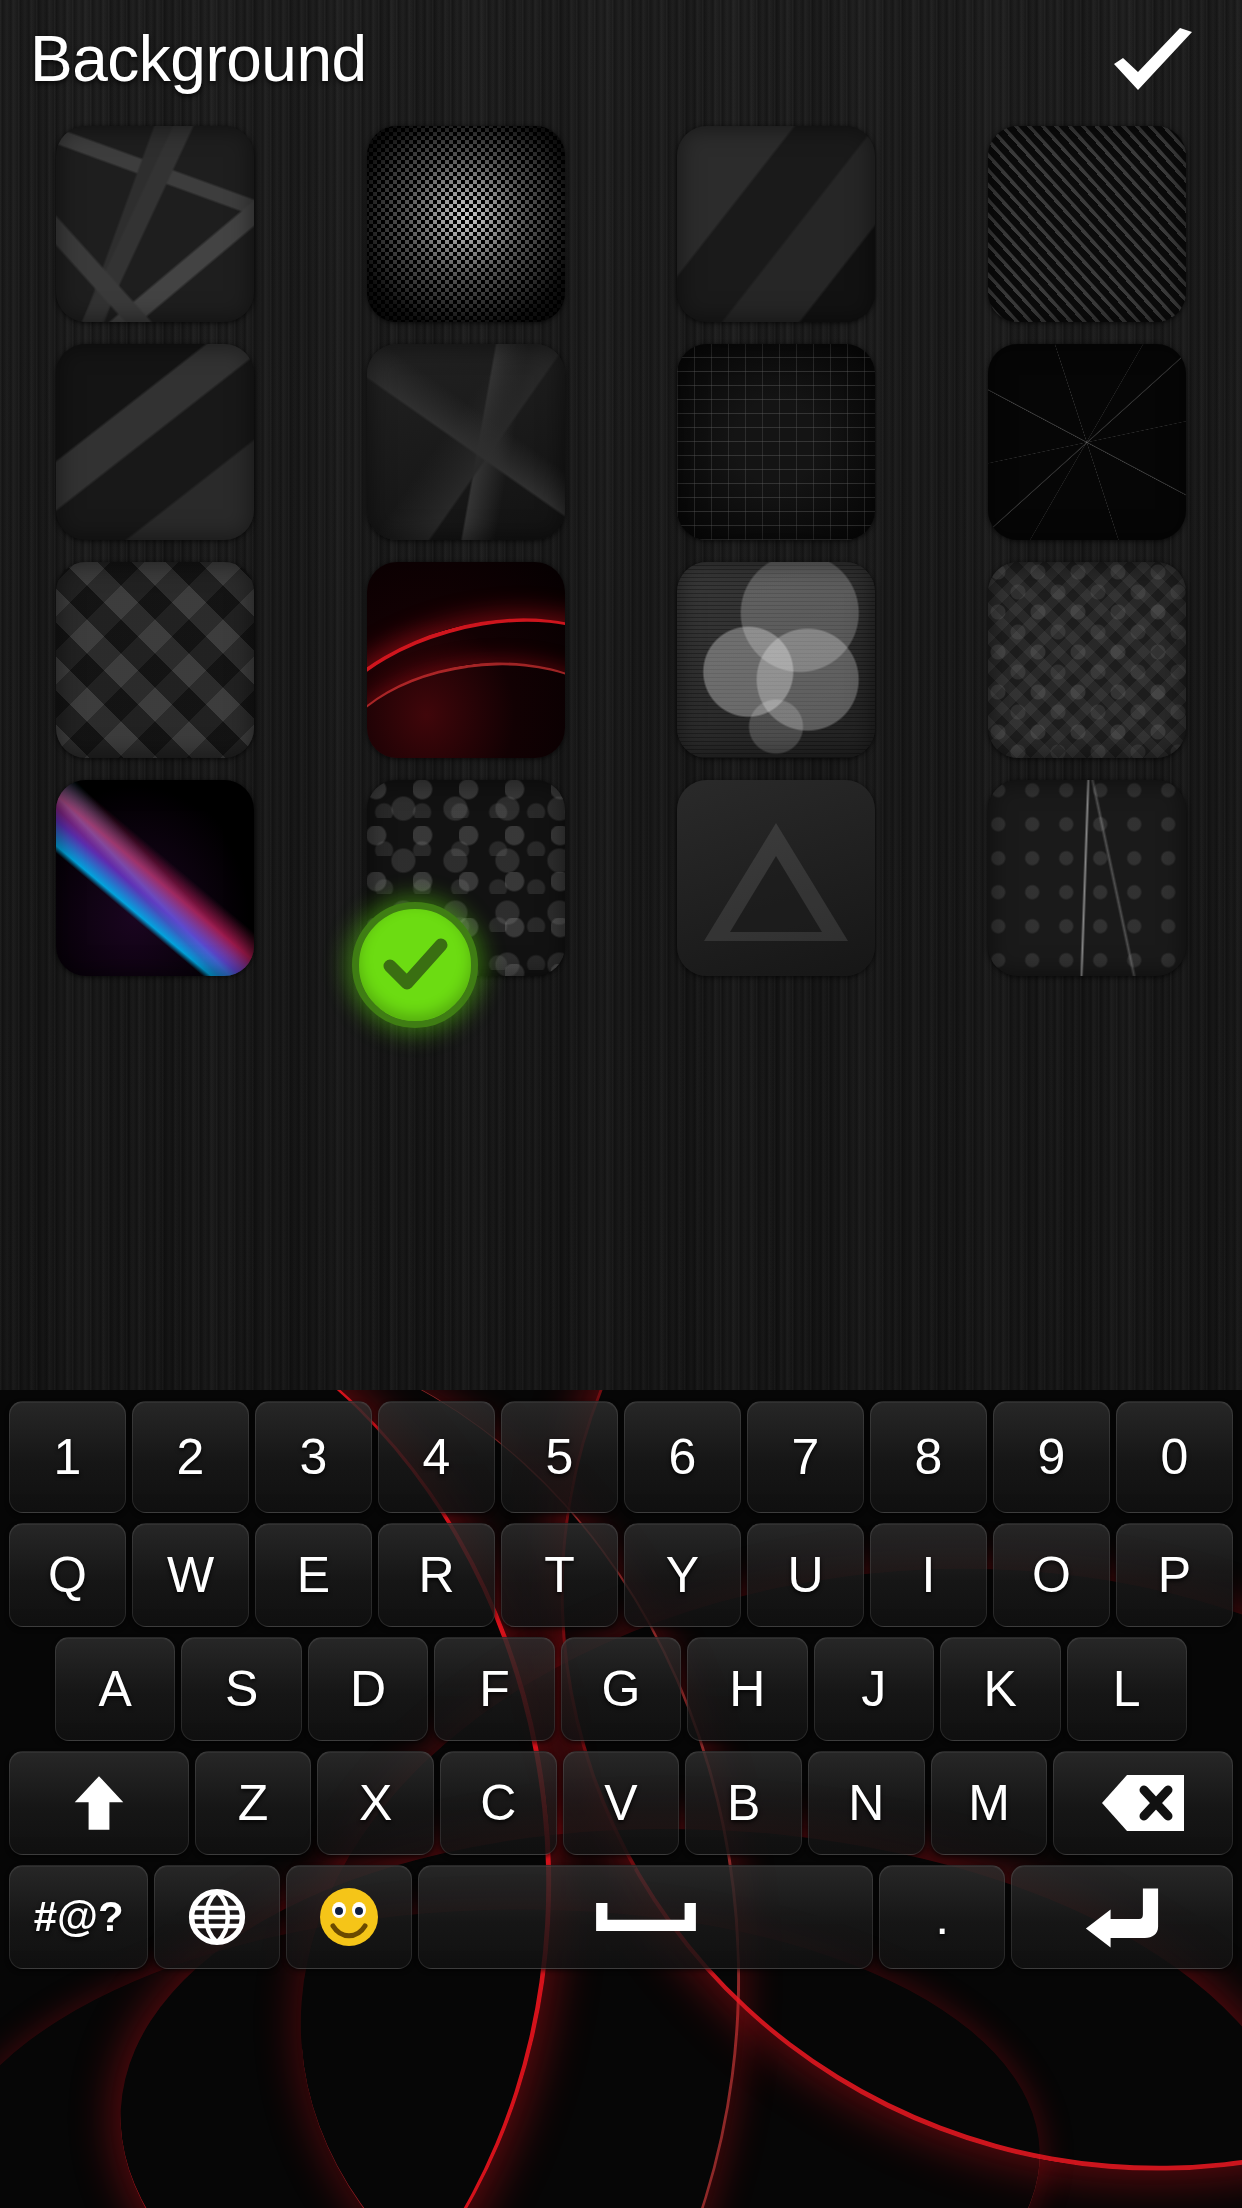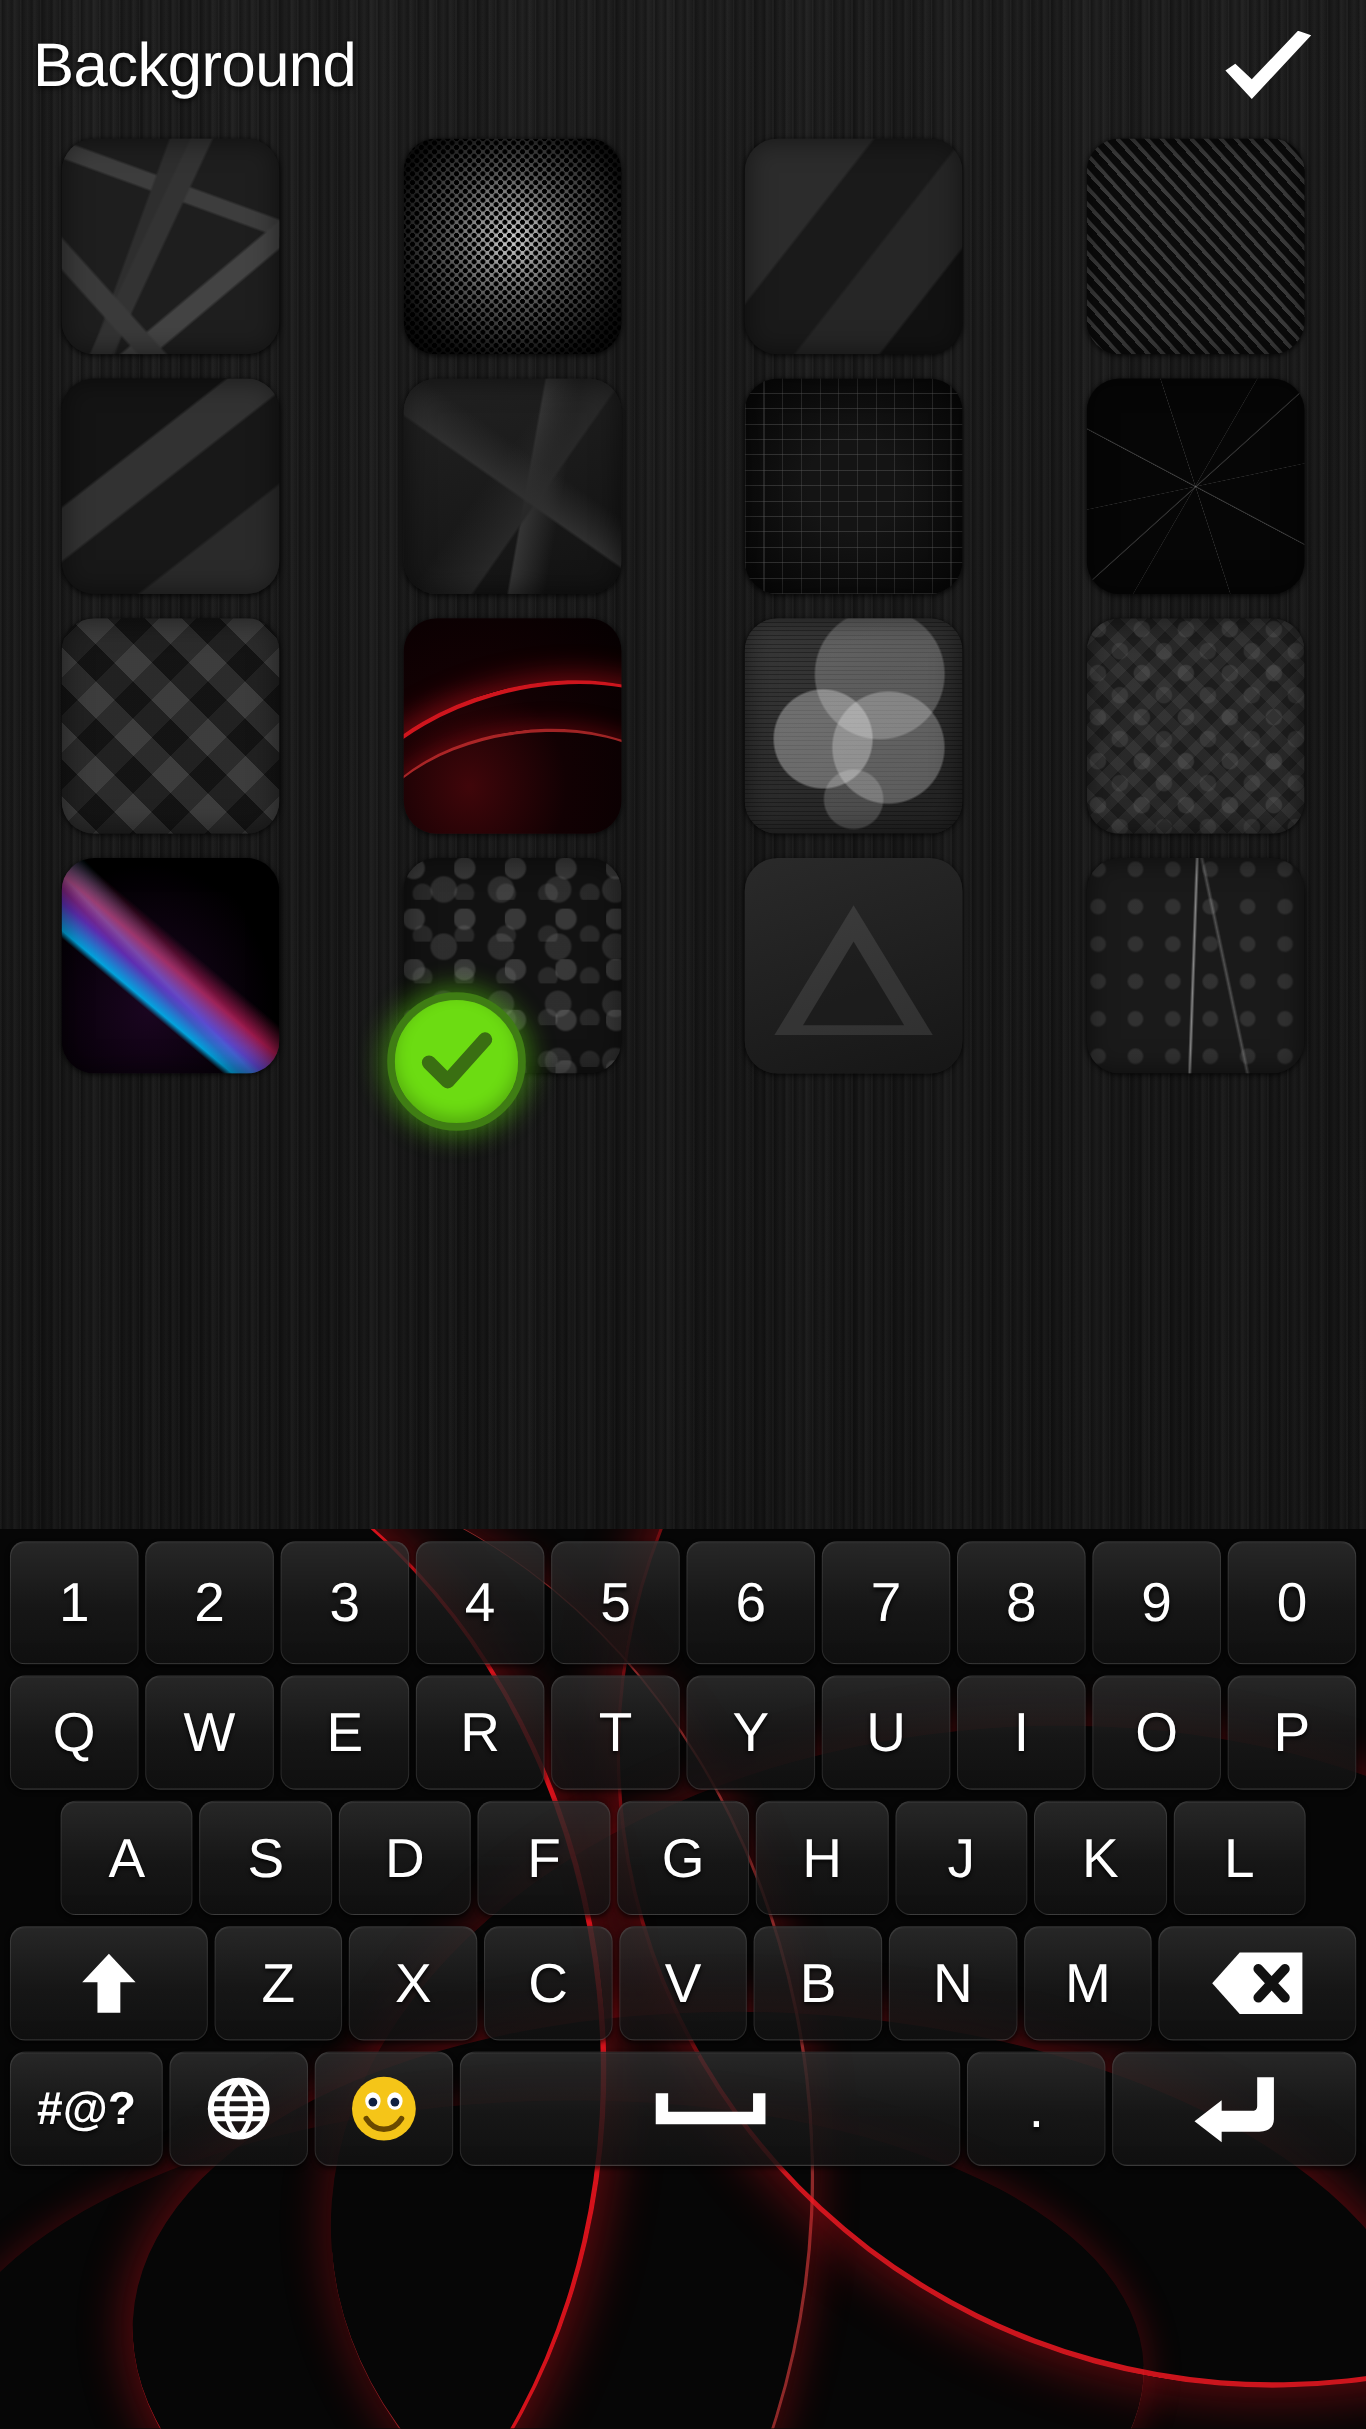--- a/index.html
+++ b/index.html
@@ -32,21 +32,21 @@
   }
 
   
   #picker { position:absolute; left:0; top:0; width:1242px; height:1390px; overflow:hidden; }
 
   #header {
     position:absolute; left:0; top:0; width:1242px; height:118px;
     display:flex; align-items:center; z-index:6;
   }
   #title {
-    margin-left:30px; color:#fff; font-size:56px; font-weight:normal;
+    margin-left:30px; color:#fff; font-size:64px; font-weight:normal;
     letter-spacing:-0.5px; line-height:1;
     text-shadow:0 2px 5px rgba(0,0,0,0.85);
   }
   #confirm-check {
     position:absolute; right:44px; top:28px;
     width:90px; height:72px;
   }
 
   
   #grid {

